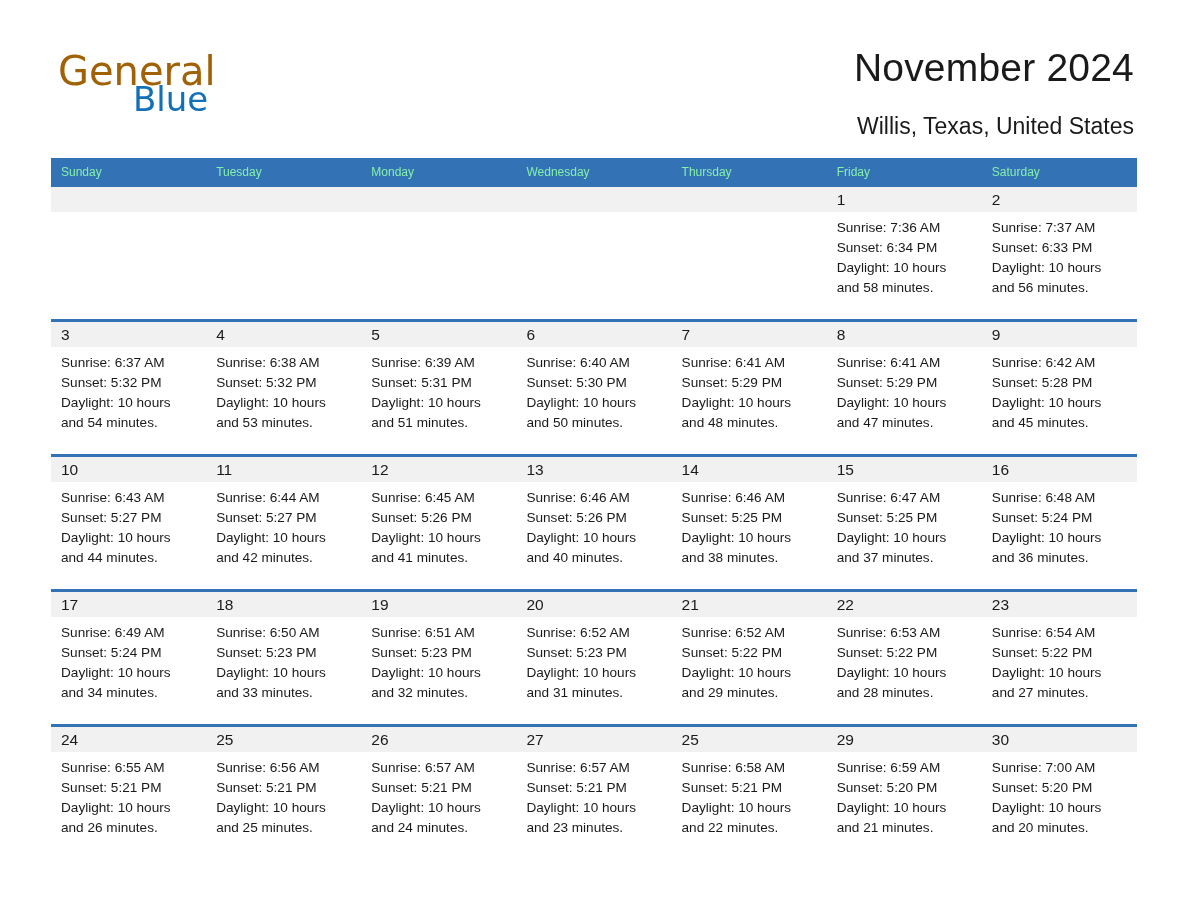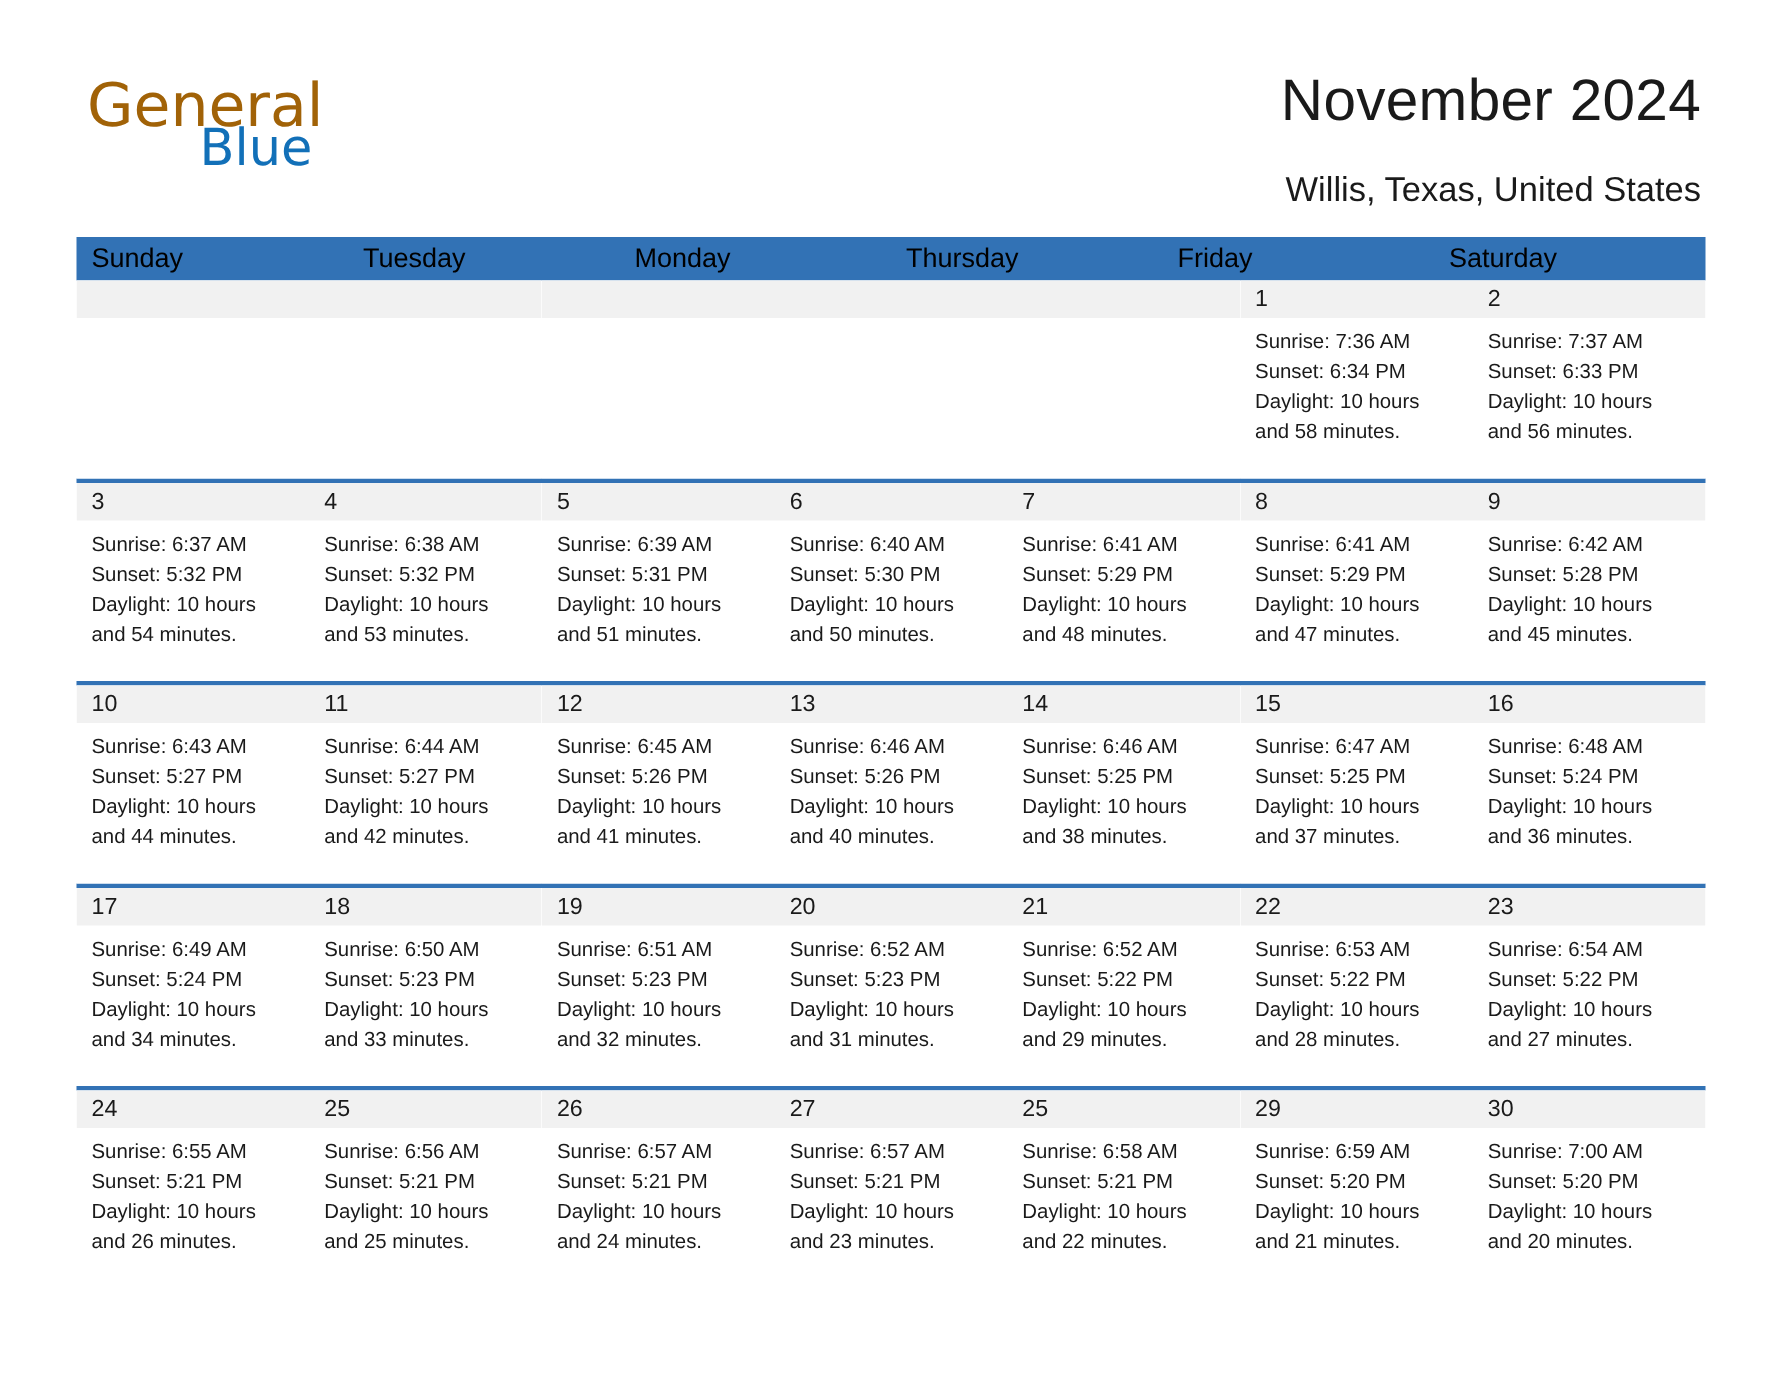--- a/index.html
+++ b/index.html
@@ -101,22 +101,22 @@
     width: 1086px;
   }
   .dow-row {
     display: flex;
     width: 100%;
     background: #3272b5;
     height: 29px;
   }
   .dow {
     flex: 1 1 0;
-    color: #000000;
-    font-size: 18px;
+    color: #86efac;
+    font-size: 12px;
     line-height: 29px;
     padding-left: 10px;
     box-sizing: border-box;
     white-space: nowrap;
     overflow: hidden;
   }
   .week {
     display: flex;
     width: 100%;
     border-top: 3px solid #3272b5;
@@ -176,20 +176,21 @@
 
     <div class="title">November 2024</div>
     <div class="subtitle">Willis, Texas, United States</div>
   </div>
 
   <div class="calendar">
     <div class="dow-row" id="dow-row">
         <div class="dow">Sunday</div>
         <div class="dow">Tuesday</div>
         <div class="dow">Monday</div>
+        <div class="dow">Wednesday</div>
         <div class="dow">Thursday</div>
         <div class="dow">Friday</div>
         <div class="dow">Saturday</div>
       </div>
     <div id="weeks-container">
         <div class="week first">
           <div class="cell empty">
             <div class="daynum-band"><span class="daynum"></span></div>
           </div>
           <div class="cell empty">

